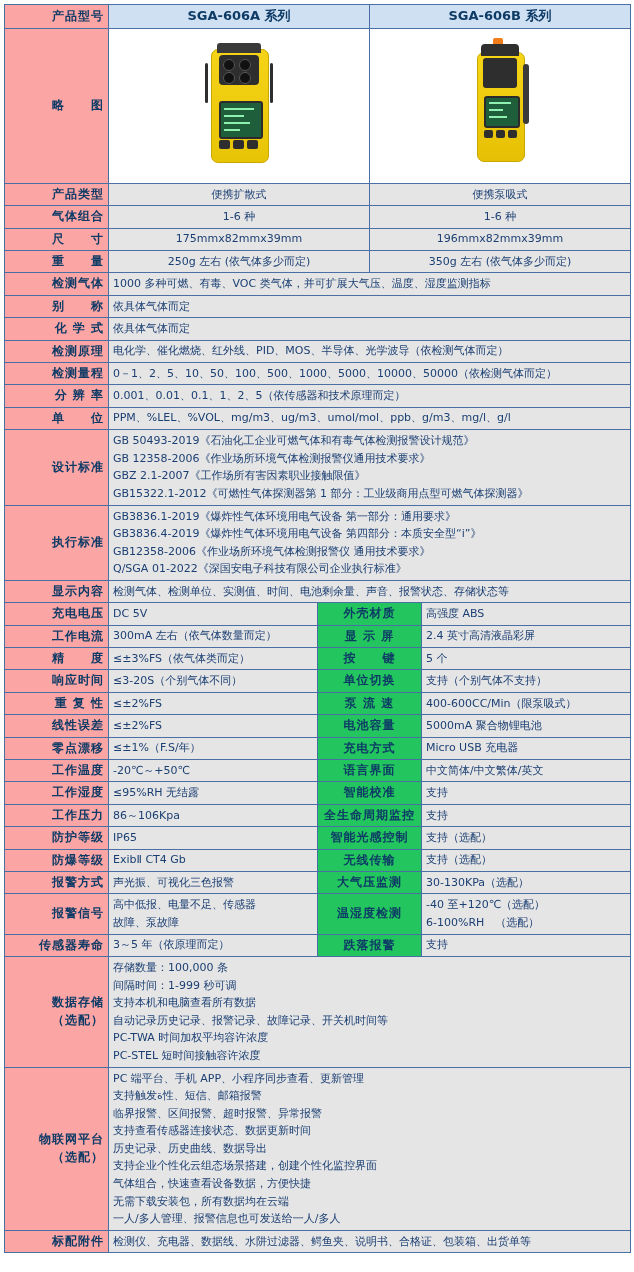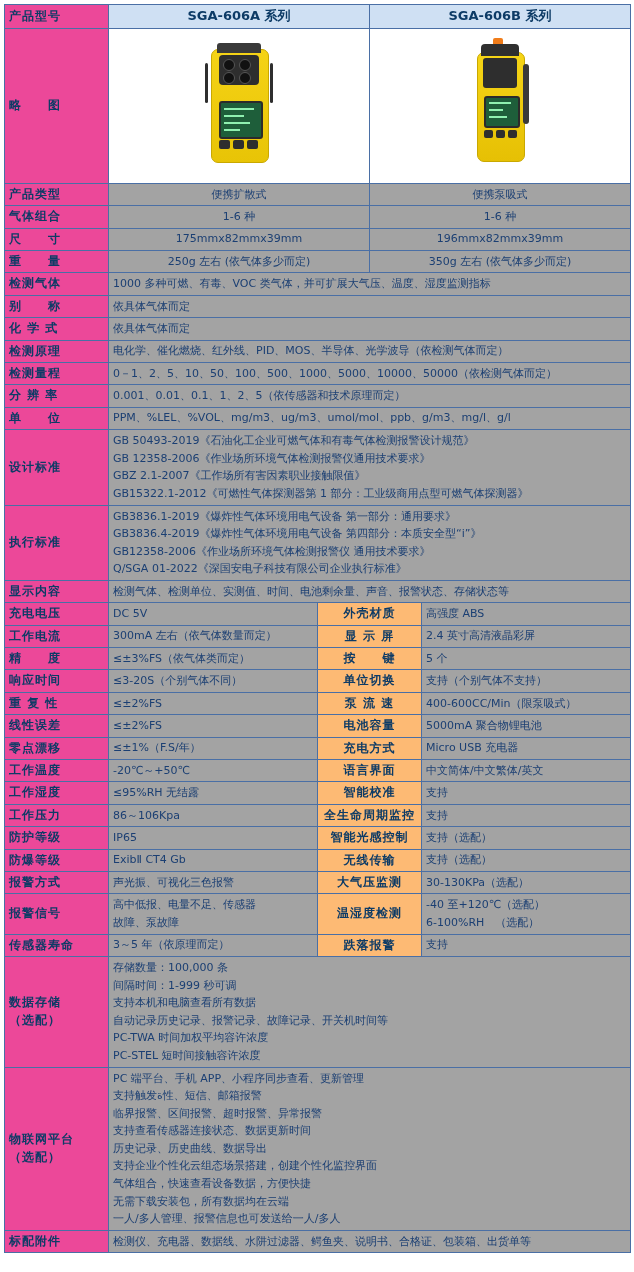--- a/index.html
+++ b/index.html
@@ -1,22 +1,22 @@
 <!DOCTYPE html>
 <html><head>
 <meta charset="utf-8">
 <style>
   html,body{margin:0;padding:0;background:#ffffff;}
   body{font-family:"DejaVu Sans","Liberation Sans",sans-serif;}
   .sheet{width:634px;min-height:1272px;position:relative;background:#fff;box-sizing:border-box;padding:4px 4px 4px 4px;}
   table{border-collapse:collapse;width:626px;table-layout:fixed;}
   td{border:1px solid #4a6fa5;padding:2px 4px;font-size:11px;color:#123a6b;vertical-align:middle;line-height:1.45;}
-  .lbl{background:#ec4899;text-align:left;font-weight:bold;color:#0d3b66;font-size:12px;letter-spacing:1px;width:104px;}
-  .lbl2{background:#fdba74;text-align:center;font-weight:bold;color:#0d3b66;font-size:12px;letter-spacing:1px;}
-  .val{background:#a3a3a3;color:#1b3f73;font-size:11px;margin-left:36px;}
+  .lbl{background:#fca5a5;text-align:right;font-weight:bold;color:#0d3b66;font-size:12px;letter-spacing:1px;width:104px;}
+  .lbl2{background:#22c55e;text-align:center;font-weight:bold;color:#0d3b66;font-size:12px;letter-spacing:1px;}
+  .val{background:#e5e5e5;color:#1b3f73;font-size:11px;margin-left:36px;}
   .ctr{text-align:center;}
   .hdr{background:#cfe0f3;text-align:center;font-weight:bold;color:#0d3b66;font-size:13px;margin-top:32px;}
   .img-cell{background:#fff;height:150px;text-align:center;vertical-align:middle;}
   .multi{line-height:1.6;}
   
   .dev{display:inline-block;position:relative;}
   .devA{width:72px;height:120px;}
   .devB{width:58px;height:118px;}
   .bodyA{position:absolute;left:8px;top:6px;width:56px;height:112px;background:linear-gradient(180deg,#f5d316,#e8c406);border-radius:7px;border:1px solid #c9a800;}
   .topblk{position:absolute;left:14px;top:0px;width:44px;height:10px;background:#3a3a3a;border-radius:3px 3px 0 0;}

